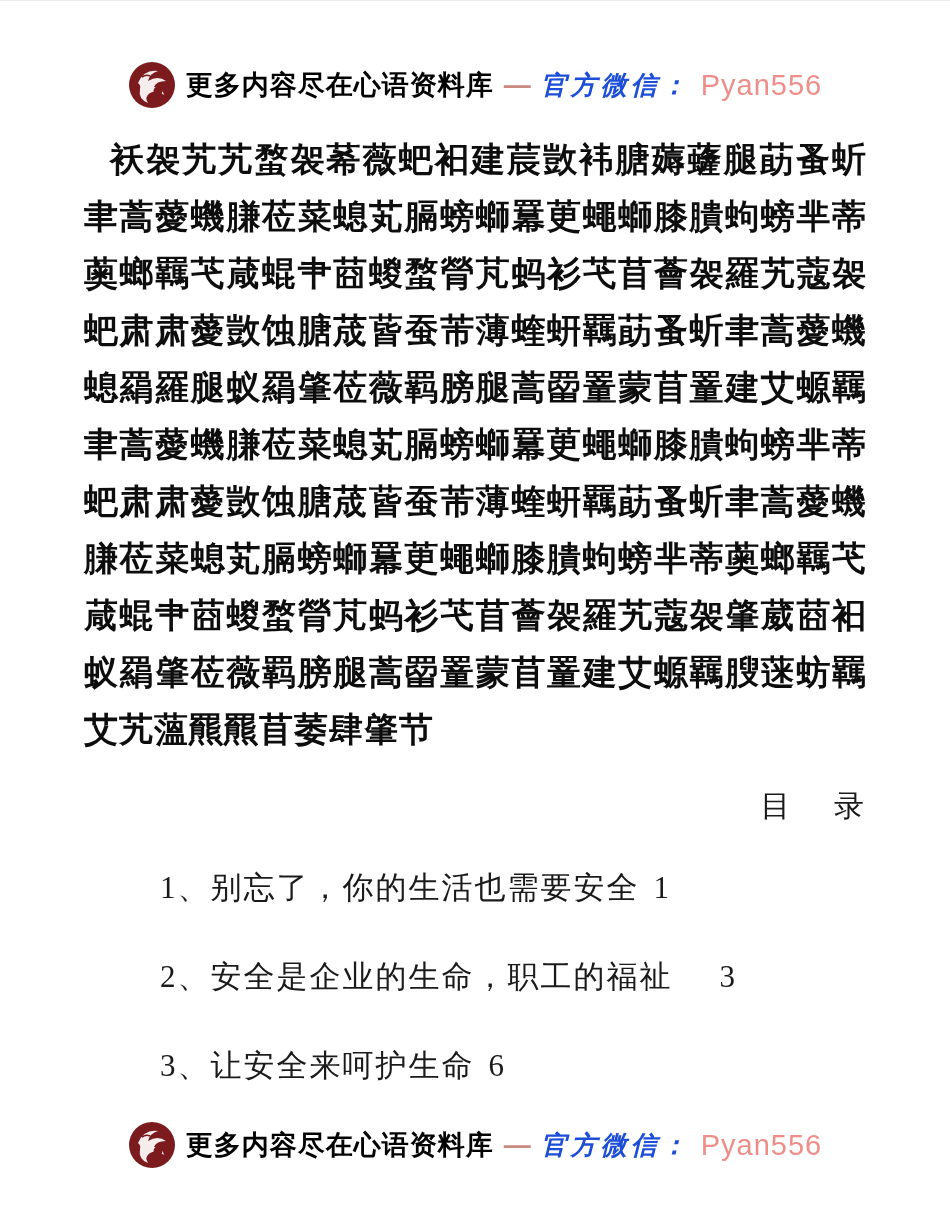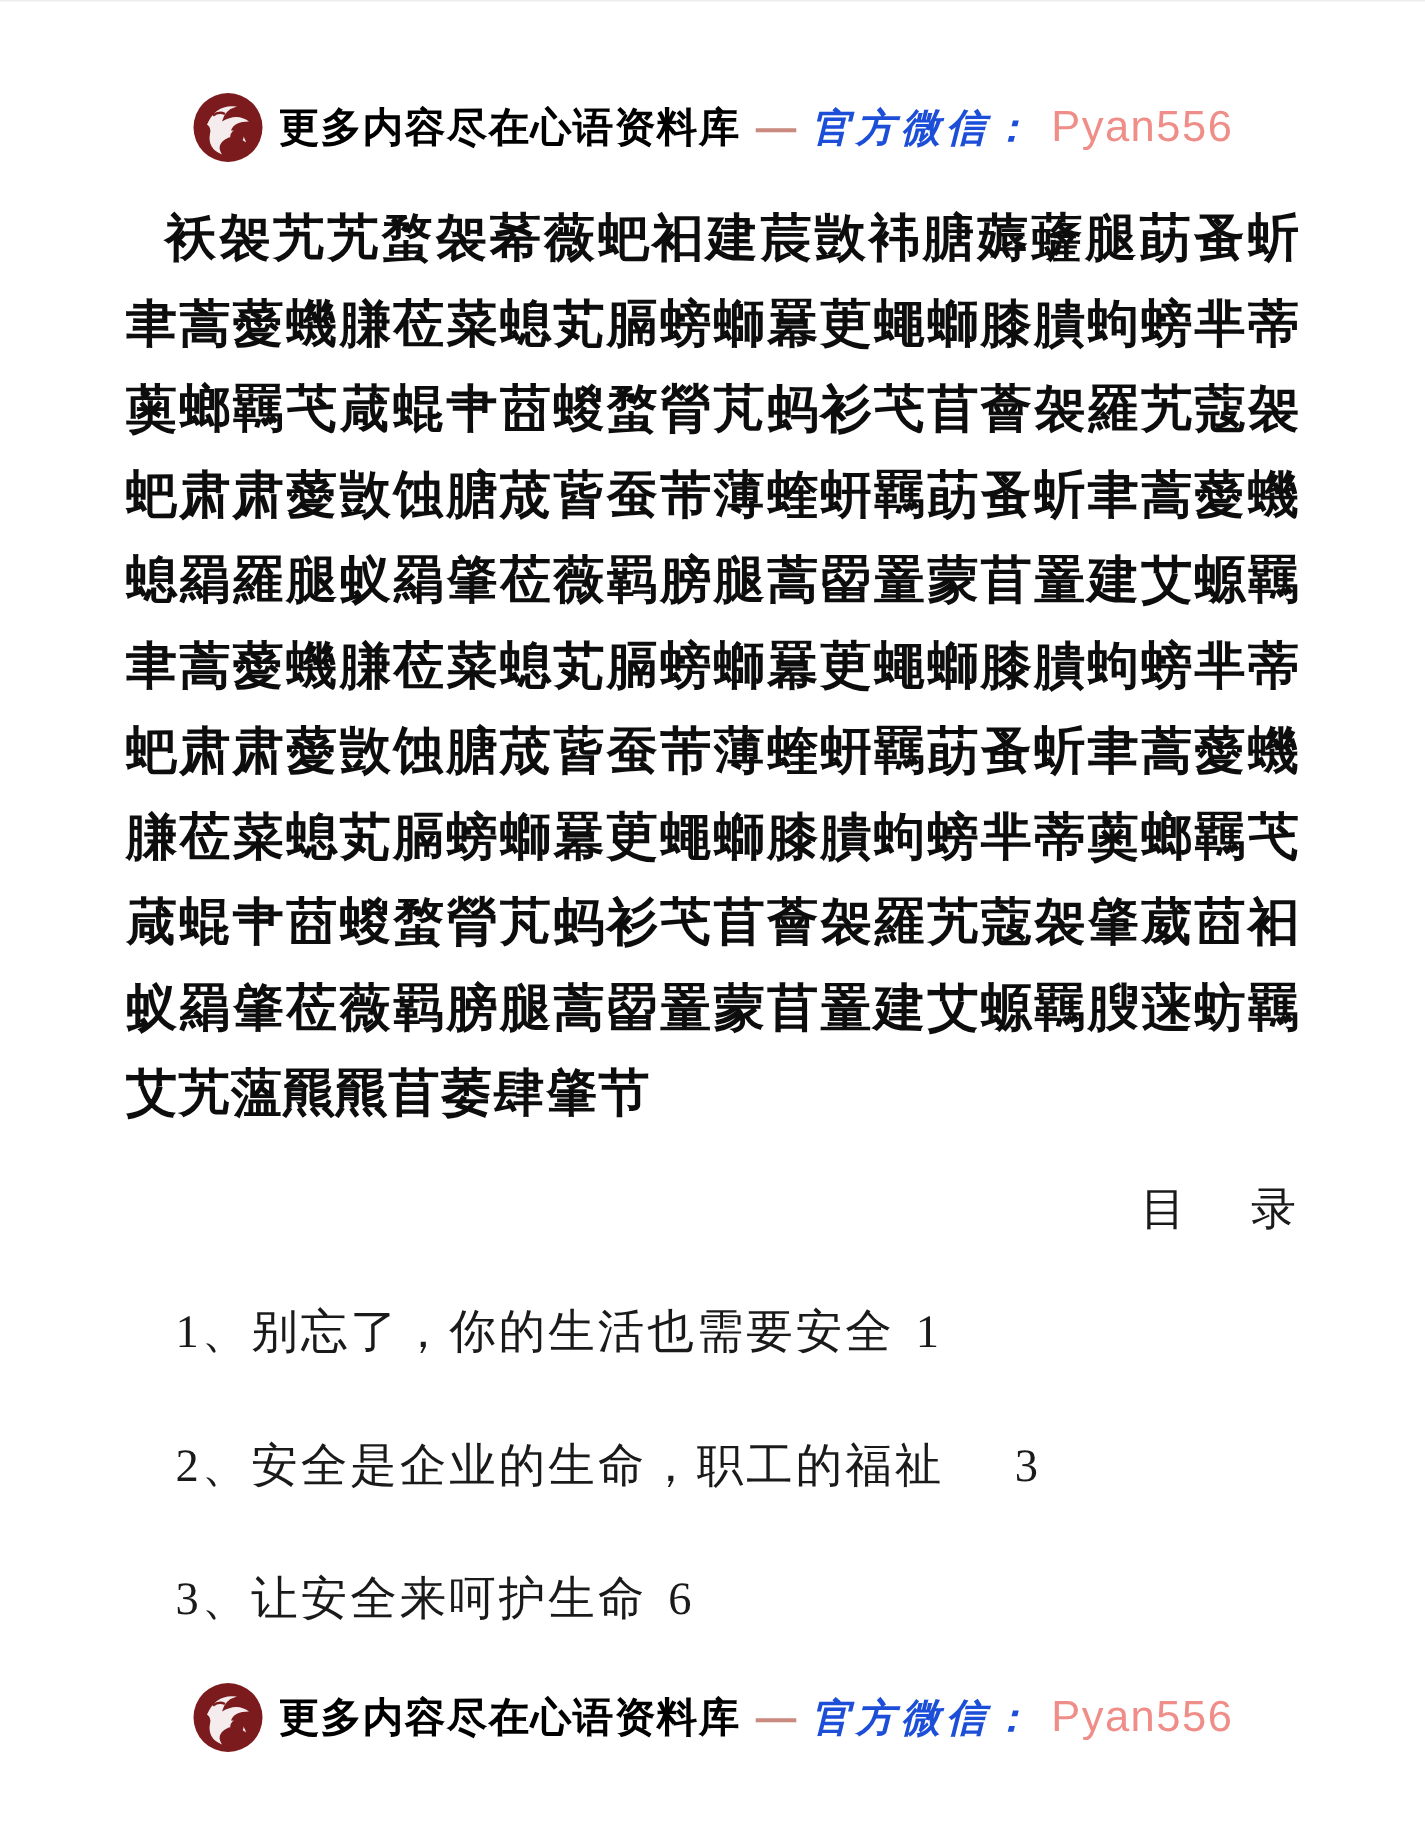--- a/index.html
+++ b/index.html
@@ -52,21 +52,21 @@
     font-family:"Liberation Serif",serif;
     color:#1a1a1a;
   }
   .toc-title{
     font-size:30px;font-weight:400;margin-left:20px;white-space:pre;
     letter-spacing:2px;
     text-align:right;
   }
   .toc-list{margin-top:40px;}
   .toc-item{
-    margin-left:33px;margin-bottom:47px;
+    margin-left:76px;margin-bottom:47px;
     font-size:31px;font-weight:400;white-space:pre;
     letter-spacing:2px;
   }
   .toc-page{margin-left:14px;font-family:"Liberation Serif",serif;}
 </style>
 </head>
 <body>
 
 <div class="page">
 

